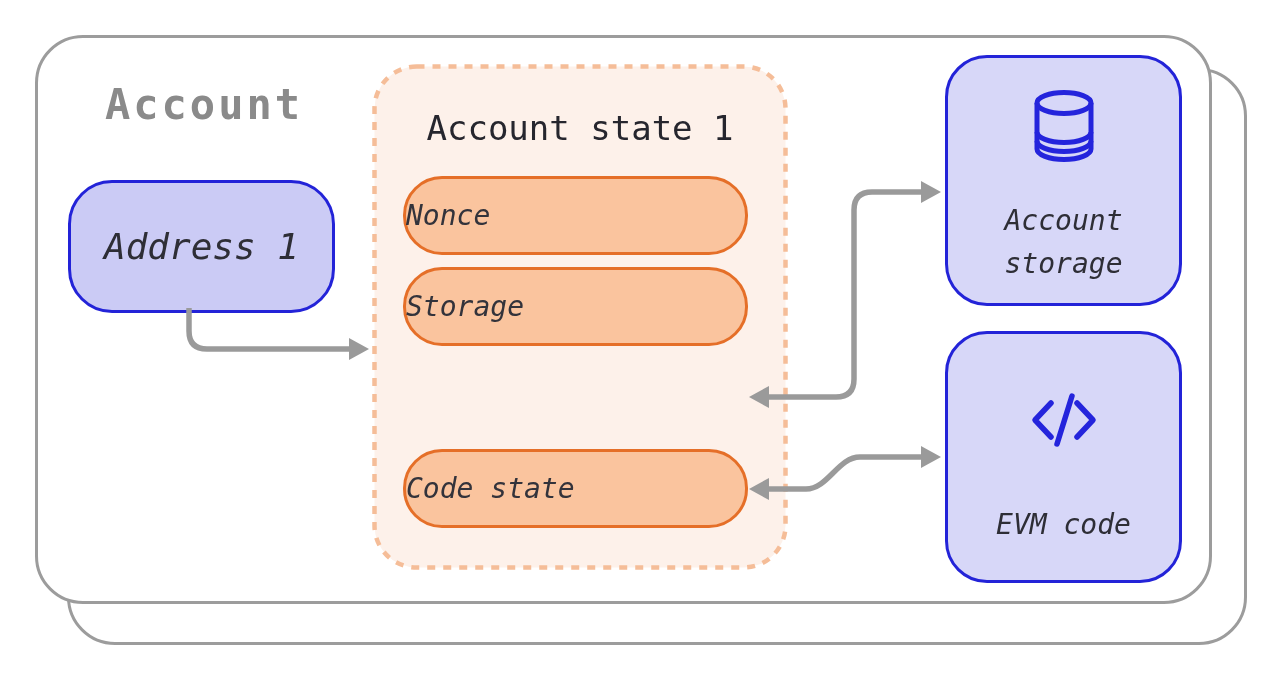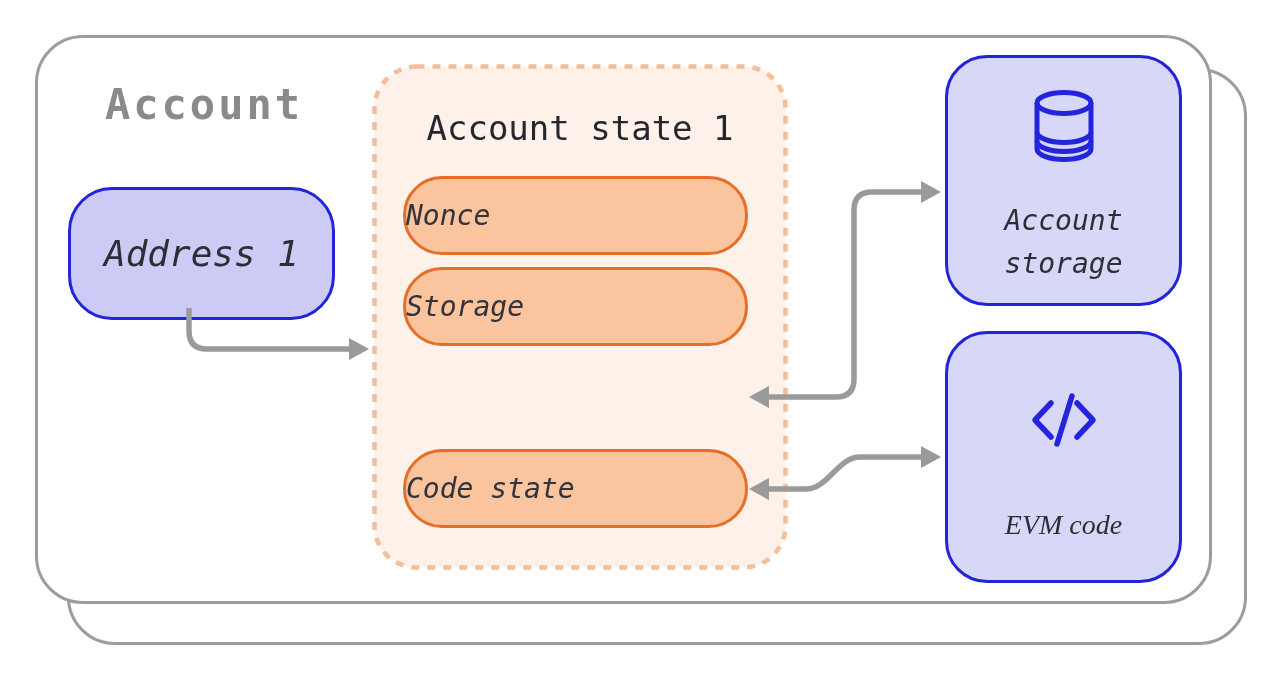--- a/index.html
+++ b/index.html
@@ -13,21 +13,21 @@
   }
   .main-card {
     position:absolute; left:35px; top:35px; width:1171px; height:563px;
     background:#ffffff; border:3px solid #9c9c9c; border-radius:48px;
   }
   .card-title {
     position:absolute; left:105px; top:80px; font-size:42px; font-weight:bold;
     letter-spacing:3px; color:#8a8a8a; white-space:nowrap;
   }
   .address-box {
-    position:absolute; left:68px; top:187px; width:261px; height:127px;
+    position:absolute; left:68px; top:180px; width:261px; height:127px;
     background:#cbcbf5; border:3px solid #2323d8; border-radius:44px;
     display:flex; align-items:center; justify-content:center;
     font-style:italic; font-size:36px; color:#2e2e36;
   }
   .state-box { position:absolute; left:372px; top:64px; width:416px; height:506px; }
   .state-box > svg.dashed-bg { position:absolute; left:0; top:0; }
   .state-title {
     position:absolute; left:0; top:44px; width:100%; text-align:center;
     font-size:34px; color:#26262e; white-space:nowrap;
   }
@@ -43,21 +43,21 @@
     display:flex; flex-direction:column; align-items:center;
     font-style:italic; font-size:28px; color:#2e2e36; text-align:center;
   }
   .side-box.storage { top:55px; height:245px; padding-top:0; }
   .side-box.evm { top:331px; height:246px; }
   .side-box .icon-wrap { flex:0 0 auto; }
   .storage .icon-wrap { margin-top:32px; }
   .evm .icon-wrap { margin-top:56px; }
   .side-label { line-height:43px; }
   .storage .side-label { margin-top:26px; }
-  .evm .side-label { margin-top:46px;font-family:Liberation Serif, serif; }
+  .evm .side-label { margin-top:46px; }
   .side-label span { display:block; }
   .arrows { position:absolute; left:0; top:0; pointer-events:none; }
 </style>
 </head>
 <body>
 
 <div class="canvas">
 
   <div class="offset-card"></div>
 

